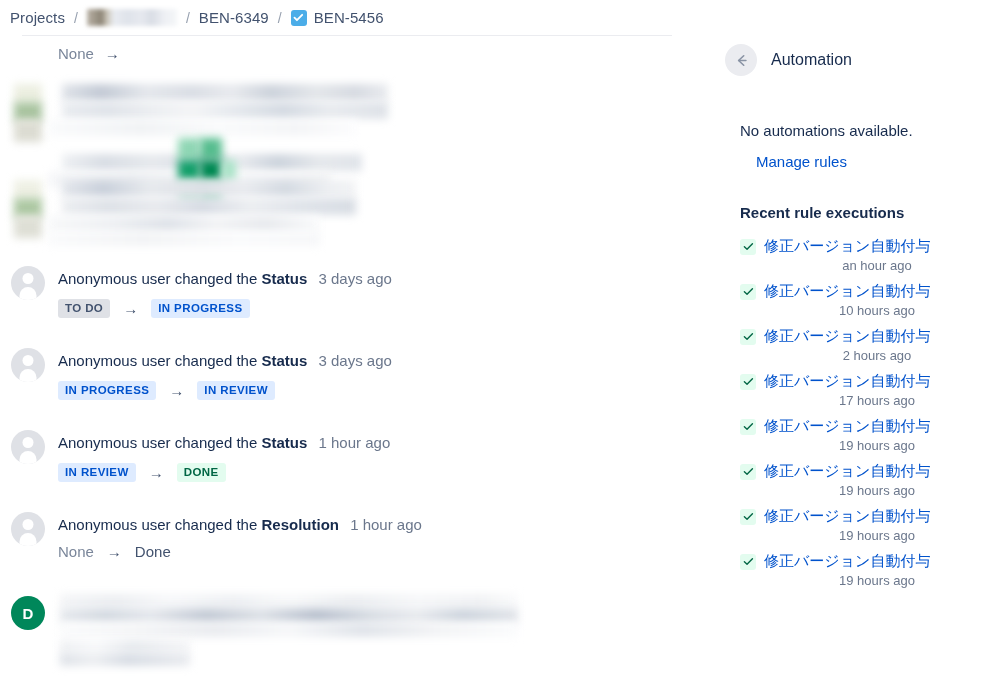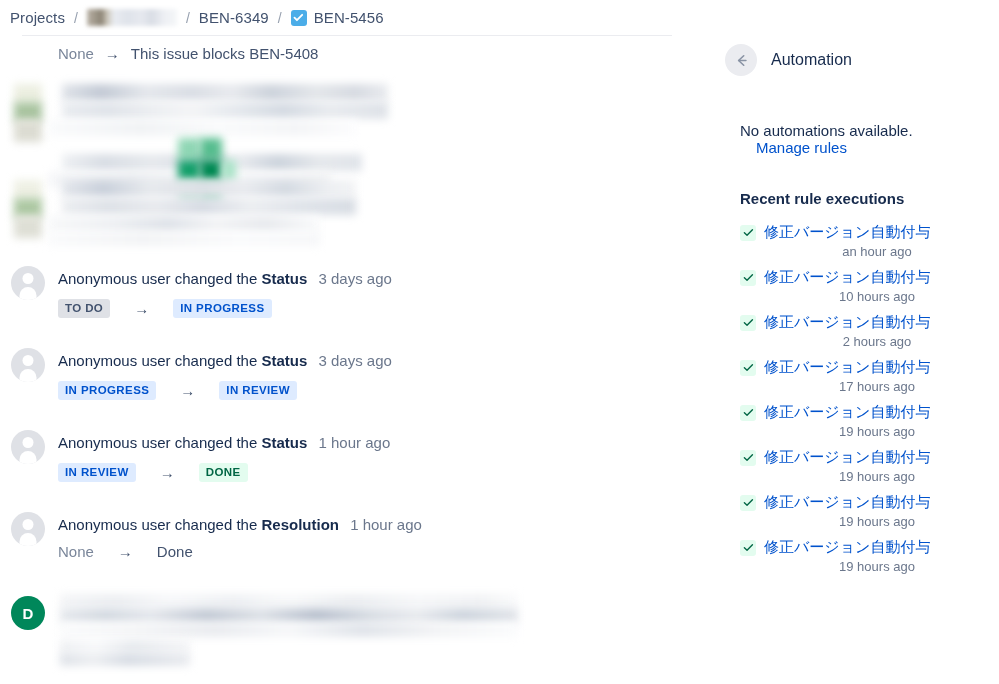--- a/index.html
+++ b/index.html
@@ -101,21 +101,21 @@
     font-size:15px; font-weight:600;
   }
   .act-line1 {
     position:absolute; left:58px; top:4px;
     font-size:15px; color:#172B4D; white-space:nowrap;
   }
   .act-line1 b { font-weight:700; color:#172B4D; }
   .act-time { color:#6B778C; font-weight:400; margin-left:7px; }
   .act-line2 {
     position:absolute; left:58px; top:33px;
-    display:flex; align-items:center; gap:11px;
+    display:flex; align-items:center; gap:0;
   }
   .lozenge {
     display:inline-block; padding:2px 7px 3px; border-radius:3px;
     font-size:11.5px; font-weight:700; letter-spacing:.4px;
     text-transform:uppercase; line-height:14px;
   }
   .lz-todo { background:#DFE1E6; color:#42526E; }
   .lz-prog { background:#DEEBFF; color:#0052CC; }
   .lz-rev  { background:#DEEBFF; color:#0052CC; }
   .lz-done { background:#E3FCEF; color:#006644; }
@@ -134,21 +134,21 @@
     width:32px; height:32px; border-radius:50%; background:#EBECF0;
     display:flex; align-items:center; justify-content:center;
     cursor:pointer; flex:none;
   }
   .panel-title {
     font-size:16px; color:#172B4D; font-weight:400;
   }
   .panel-body { position:absolute; left:40px; top:122px; width:250px; }
   .no-auto { font-size:15px; color:#172B4D; }
   .manage-rules {
-    display:inline-block; margin-left:16px;
+    display:inline-block; margin-top:14px; margin-left:16px;
     font-size:15px; color:#0052CC; cursor:pointer;
   }
   .rre-title {
     margin-top:33px; font-size:15px; font-weight:700; color:#172B4D;
   }
   .rule-list { margin-top:16px; }
   .rule-item { margin-bottom:9px;text-align:center; }
   .rule-row { display:flex; align-items:center; gap:8px; }
   .check-badge {
     width:16px; height:16px; border-radius:3px; background:#E3FCEF;
@@ -207,21 +207,20 @@
 
   <div class="divider-left"></div>
   <div class="divider-right-top"></div>
   <div class="divider-right-bottom"></div>
 
   <div class="left-col">
 
     <div class="row-nonearrow">
       <span class="val-none">None</span>
       <span class="val-arrow">→</span>
-      <span class="val-to">This issue blocks BEN-5408</span>
     </div>
 
     <div>
       <div class="blurblock" style="left:14px;top:48px;width:28px;height:20px;background:#ecefe1;"></div>
       <div class="blurblock" style="left:14px;top:66px;width:28px;height:20px;background:#a9c4a0;"></div>
       <div class="blurblock" style="left:14px;top:84px;width:28px;height:22px;background:#dcdcd2;"></div>
       <div class="blurblock" style="left:62px;top:48px;width:326px;height:17px;background:linear-gradient(90deg,#dfe3e9 0%,#c2c9d4 12%,#e4e7ec 26%,#d9dde4 40%,#e8eaee 52%,#ccd2db 64%,#e3e6ea 78%,#d6dae1 90%,#e9ebef 100%);"></div>
       <div class="blurblock" style="left:62px;top:66px;width:326px;height:17px;background:linear-gradient(90deg,#e9ecf0 0%,#dfe3e9 14%,#eceef1 28%,#f3f4f6 40%,#e4e8ed 54%,#d4dae2 68%,#e8ebef 82%,#dde1e7 100%);"></div>
       <div class="blurblock" style="left:48px;top:84px;width:310px;height:16px;background:linear-gradient(90deg,#fafbfc 0%,#f1f3f5 30%,#fafbfc 55%,#f4f5f7 80%,#fdfdfe 100%);"></div>
       <div class="blurblock" style="left:62px;top:118px;width:300px;height:17px;background:linear-gradient(90deg,#eef0f3 0%,#d8dde4 14%,#e6e9ed 30%,#dadfe6 44%,#eaecf0 58%,#ccd3dc 72%,#e5e8ec 86%,#dfe3e9 100%);"></div>

